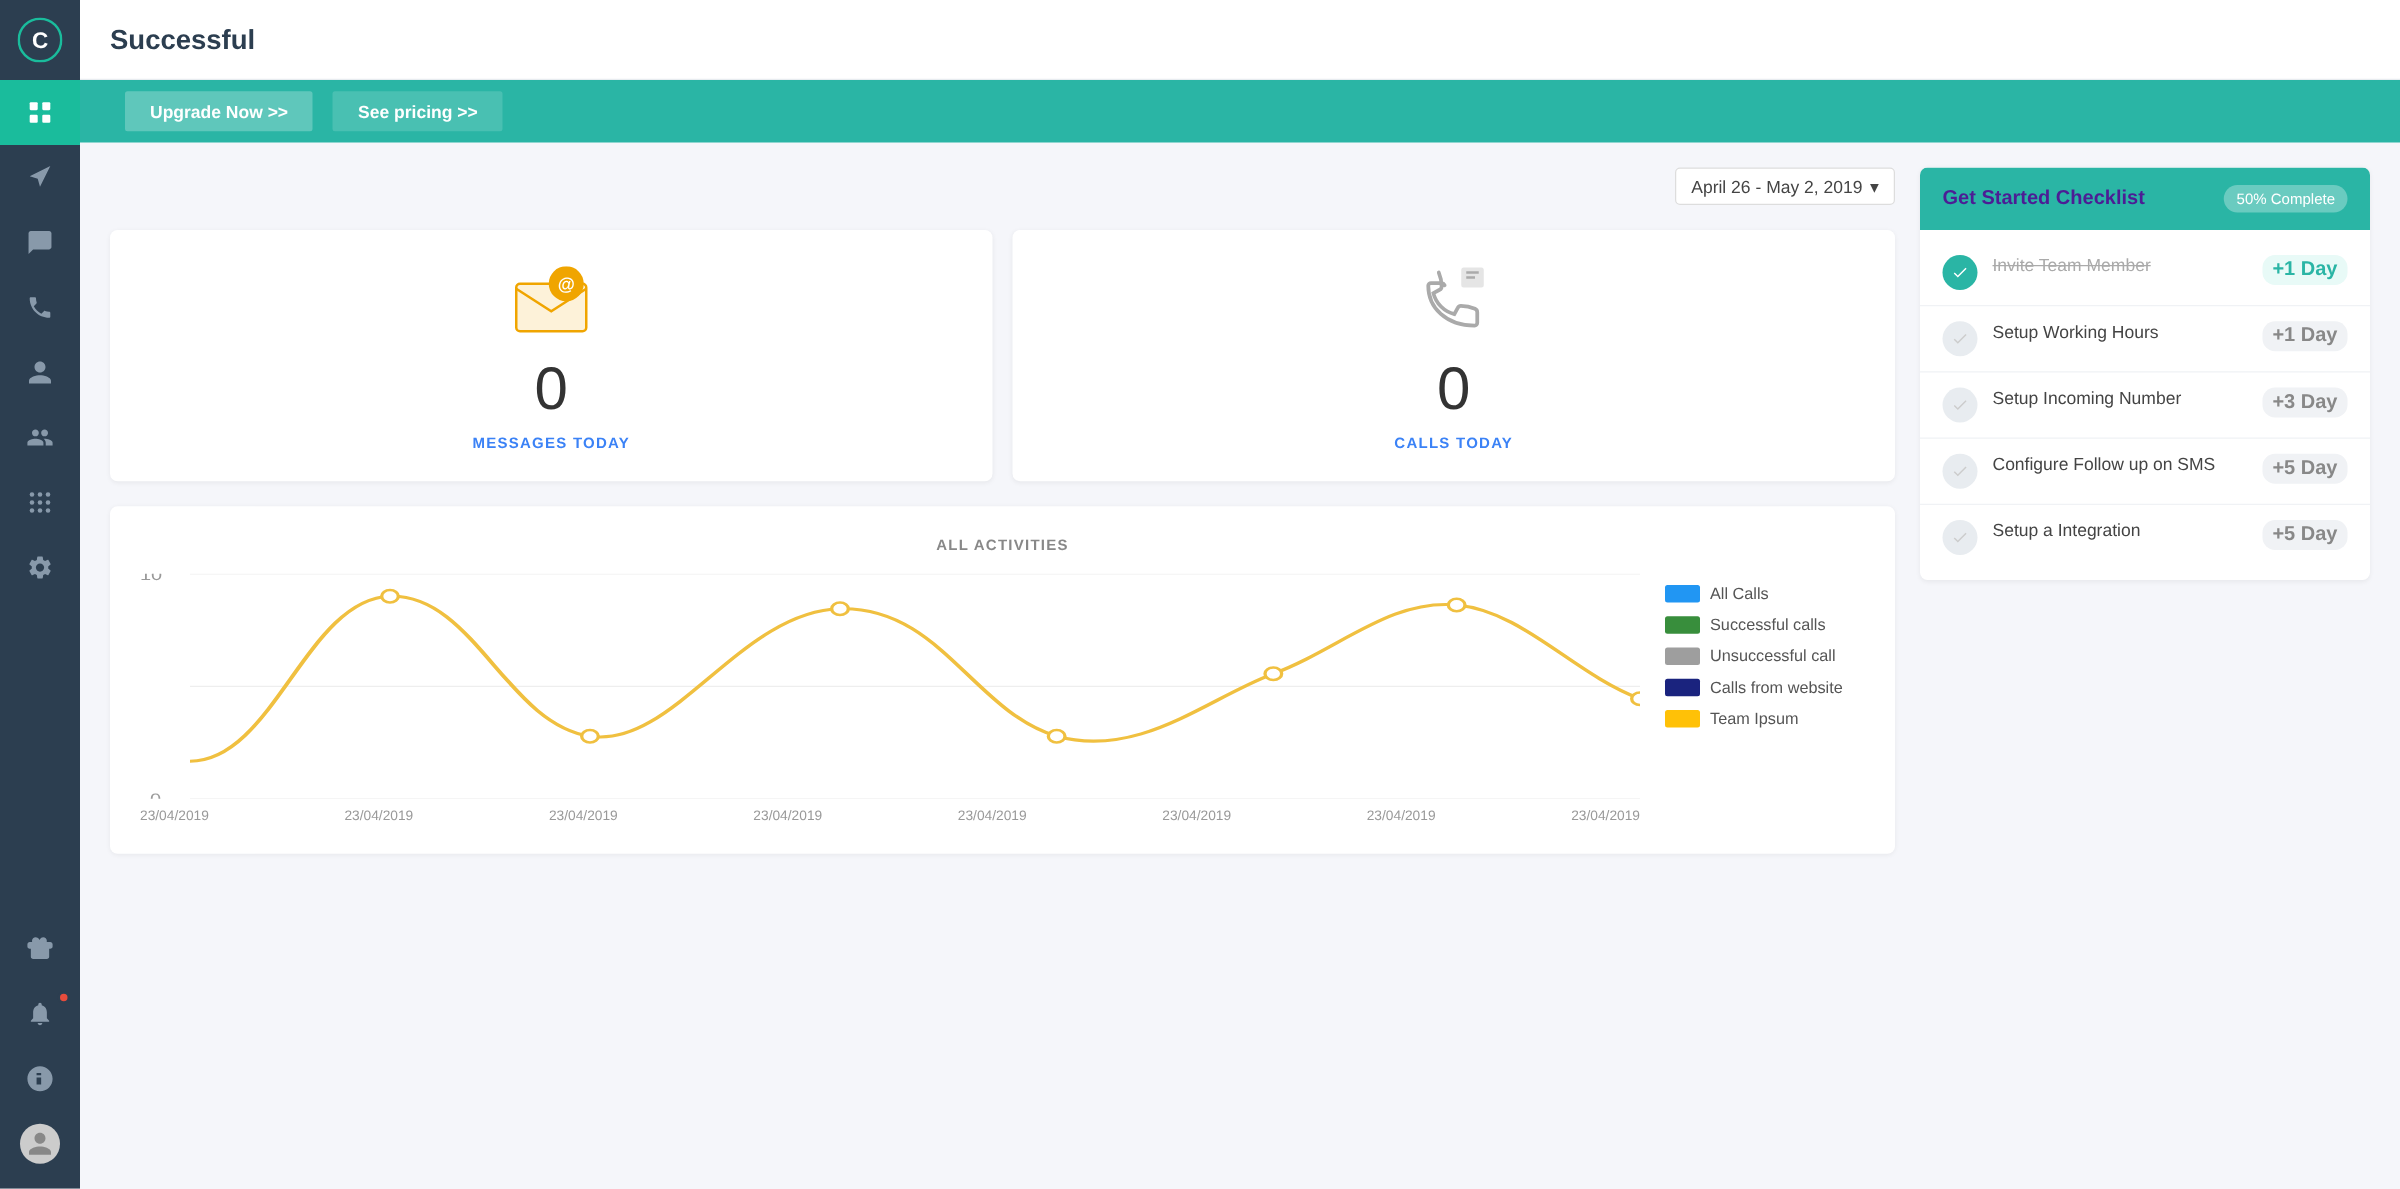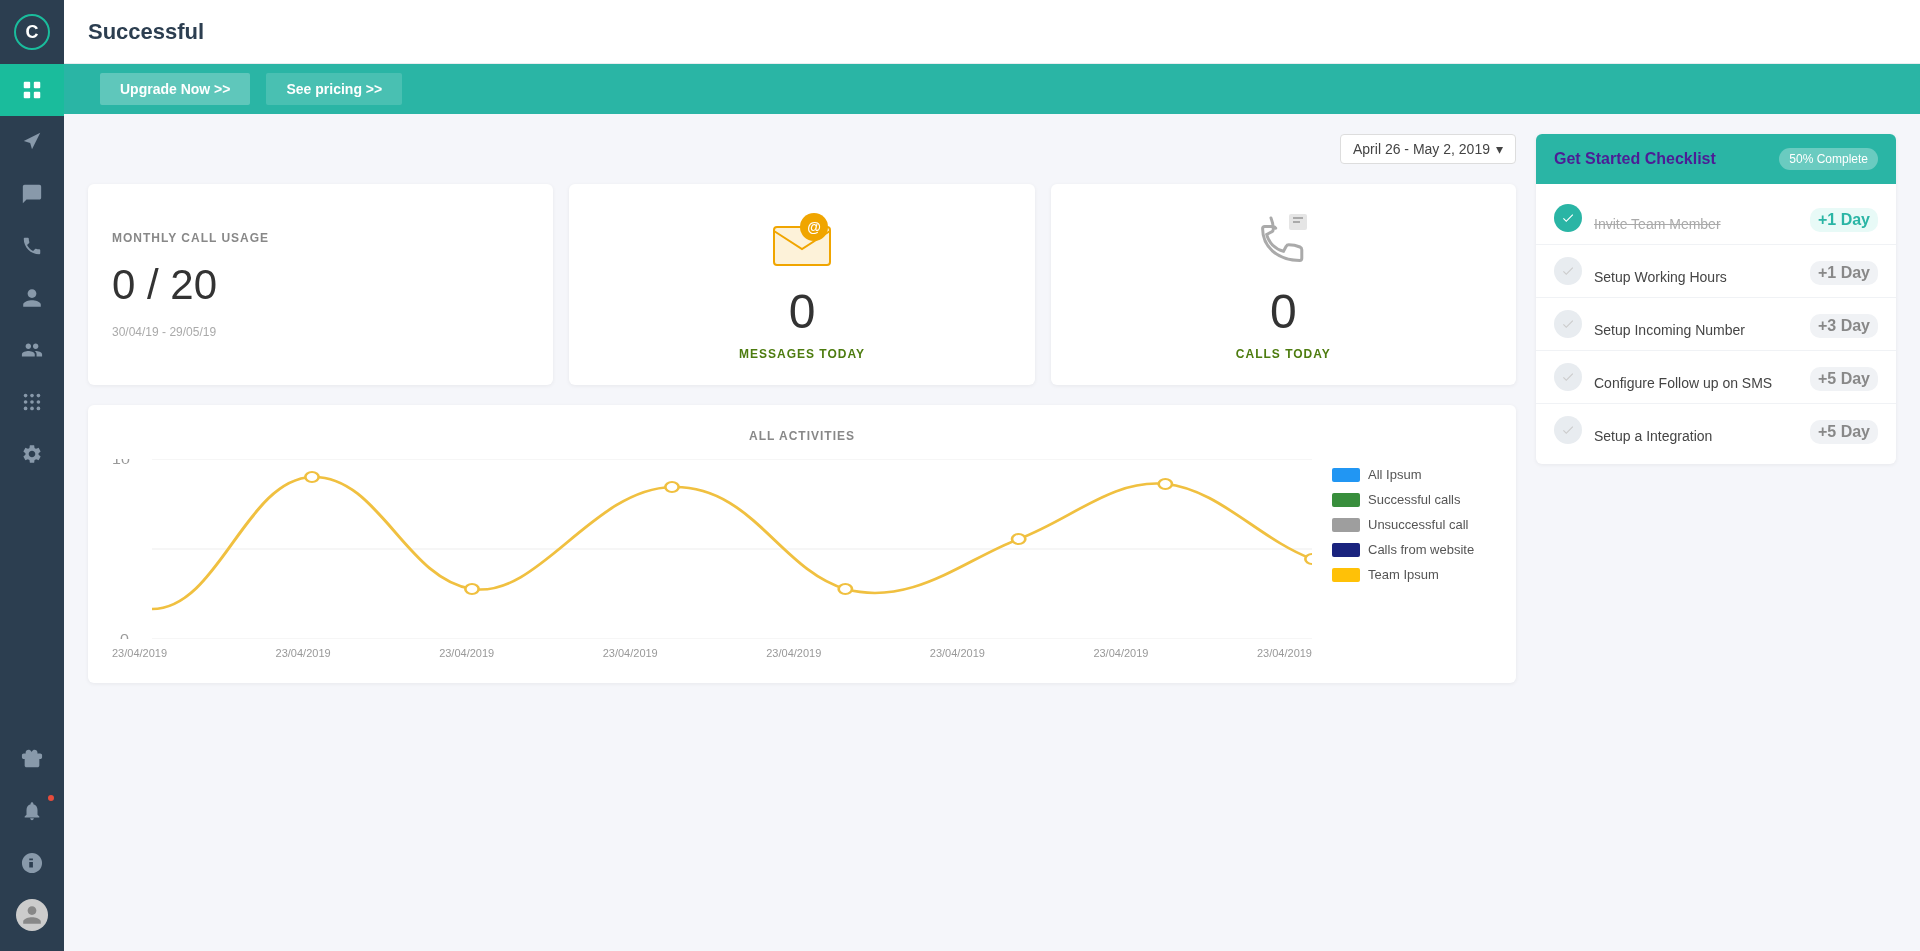--- a/index.html
+++ b/index.html
@@ -176,21 +176,21 @@
     .stat-number {
       font-size: 48px;
       font-weight: 300;
       color: #333;
       margin-bottom: 8px;
     }
     .stat-sublabel {
       font-size: 12px;
       font-weight: 700;
       letter-spacing: 1px;
-      color: #4d7c0f;
+      color: #3b82f6;
       text-transform: uppercase;
     }
 
     
     .chart-card {
       background: white;
       border-radius: 6px;
       padding: 24px;
       box-shadow: 0 1px 4px rgba(0,0,0,0.06);
     }
@@ -258,21 +258,21 @@
       color: white;
       font-size: 12px;
       padding: 4px 10px;
       border-radius: 20px;
     }
     .checklist-items {
       padding: 8px 0;
     }
     .checklist-item {
       display: flex;
-      align-items: flex-end;
+      align-items: flex-start;
       padding: 12px 18px;
       gap: 12px;
       border-bottom: 1px solid #f0f2f5;
     }
     .checklist-item:last-child { border-bottom: none; }
     .check-circle {
       width: 28px;
       height: 28px;
       border-radius: 50%;
       display: flex;
@@ -425,25 +425,20 @@
 
       <div class="date-row">
         <div class="date-picker">
           <span>April 26 - May 2, 2019</span>
           <span>▾</span>
         </div>
       </div>
 
       <div class="stats-row">
 
-        <div class="stat-card call-usage">
-          <span class="stat-label">MONTHLY CALL USAGE</span>
-          <span class="stat-value">0 / 20</span>
-          <span class="stat-date">30/04/19 - 29/05/19</span>
-        </div>
 
         <div class="stat-card">
 
           <div class="stat-icon" style="display:flex;align-items:center;justify-content:center;">
             <svg width="60" height="54" viewBox="0 0 60 54" fill="none">
               <rect x="2" y="14" width="56" height="38" rx="3" fill="#f0a500" opacity="0.15"></rect>
               <rect x="2" y="14" width="56" height="38" rx="3" stroke="#f0a500" stroke-width="2" fill="none"></rect>
               <path d="M2 18l28 18 28-18" stroke="#f0a500" stroke-width="2" fill="none"></path>
               <circle cx="42" cy="14" r="14" fill="#f0a500"></circle>
               <text x="42" y="19" text-anchor="middle" fill="white" font-size="14" font-weight="bold">@</text>
@@ -499,21 +494,21 @@
               <span>23/04/2019</span>
               <span>23/04/2019</span>
               <span>23/04/2019</span>
               <span>23/04/2019</span>
               <span>23/04/2019</span>
             </div>
           </div>
           <div class="chart-legend-right">
             <div class="legend-item">
               <div class="legend-swatch" style="background:#2196f3;"></div>
-              <span>All Ipsum</span>
+              <span>All Calls</span>
             </div>
             <div class="legend-item">
               <div class="legend-swatch" style="background:#388e3c;"></div>
               <span>Successful calls</span>
             </div>
             <div class="legend-item">
               <div class="legend-swatch" style="background:#9e9e9e;"></div>
               <span>Unsuccessful call</span>
             </div>
             <div class="legend-item">

